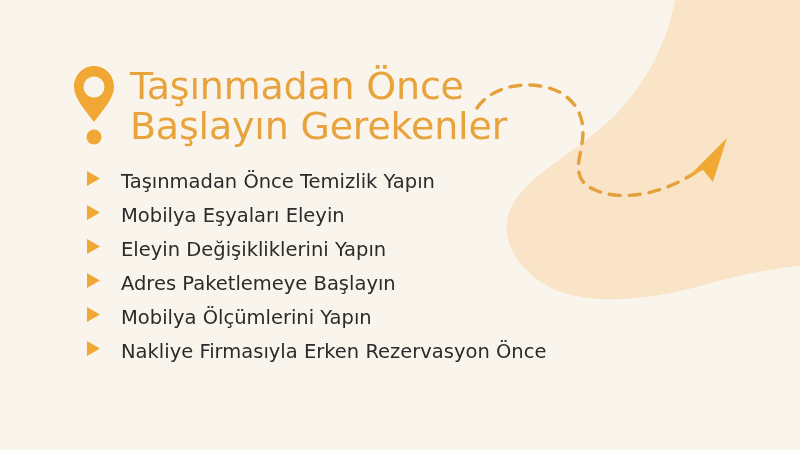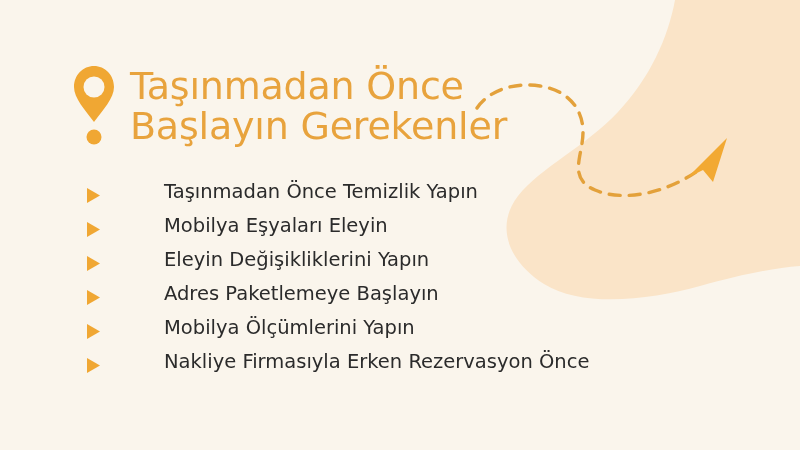--- a/index.html
+++ b/index.html
@@ -73,23 +73,22 @@
     position: absolute;
     left: 86px;
     top: 170px;
     z-index: 2;
     list-style: none;
     margin: 0;
     padding: 0;
   }
   .list-item {
     display: flex;
-    align-items: flex-end;
+    align-items: flex-start;
     height: 34px;
-    gap: 43px;
   }
   .bullet-icon {
     flex: 0 0 auto;
     width: 15px;
     height: 17px;
     margin-right: 20px;
   }
   .item-label {
     color: #2B2B2B;
     font-family: "DejaVu Sans", sans-serif;

